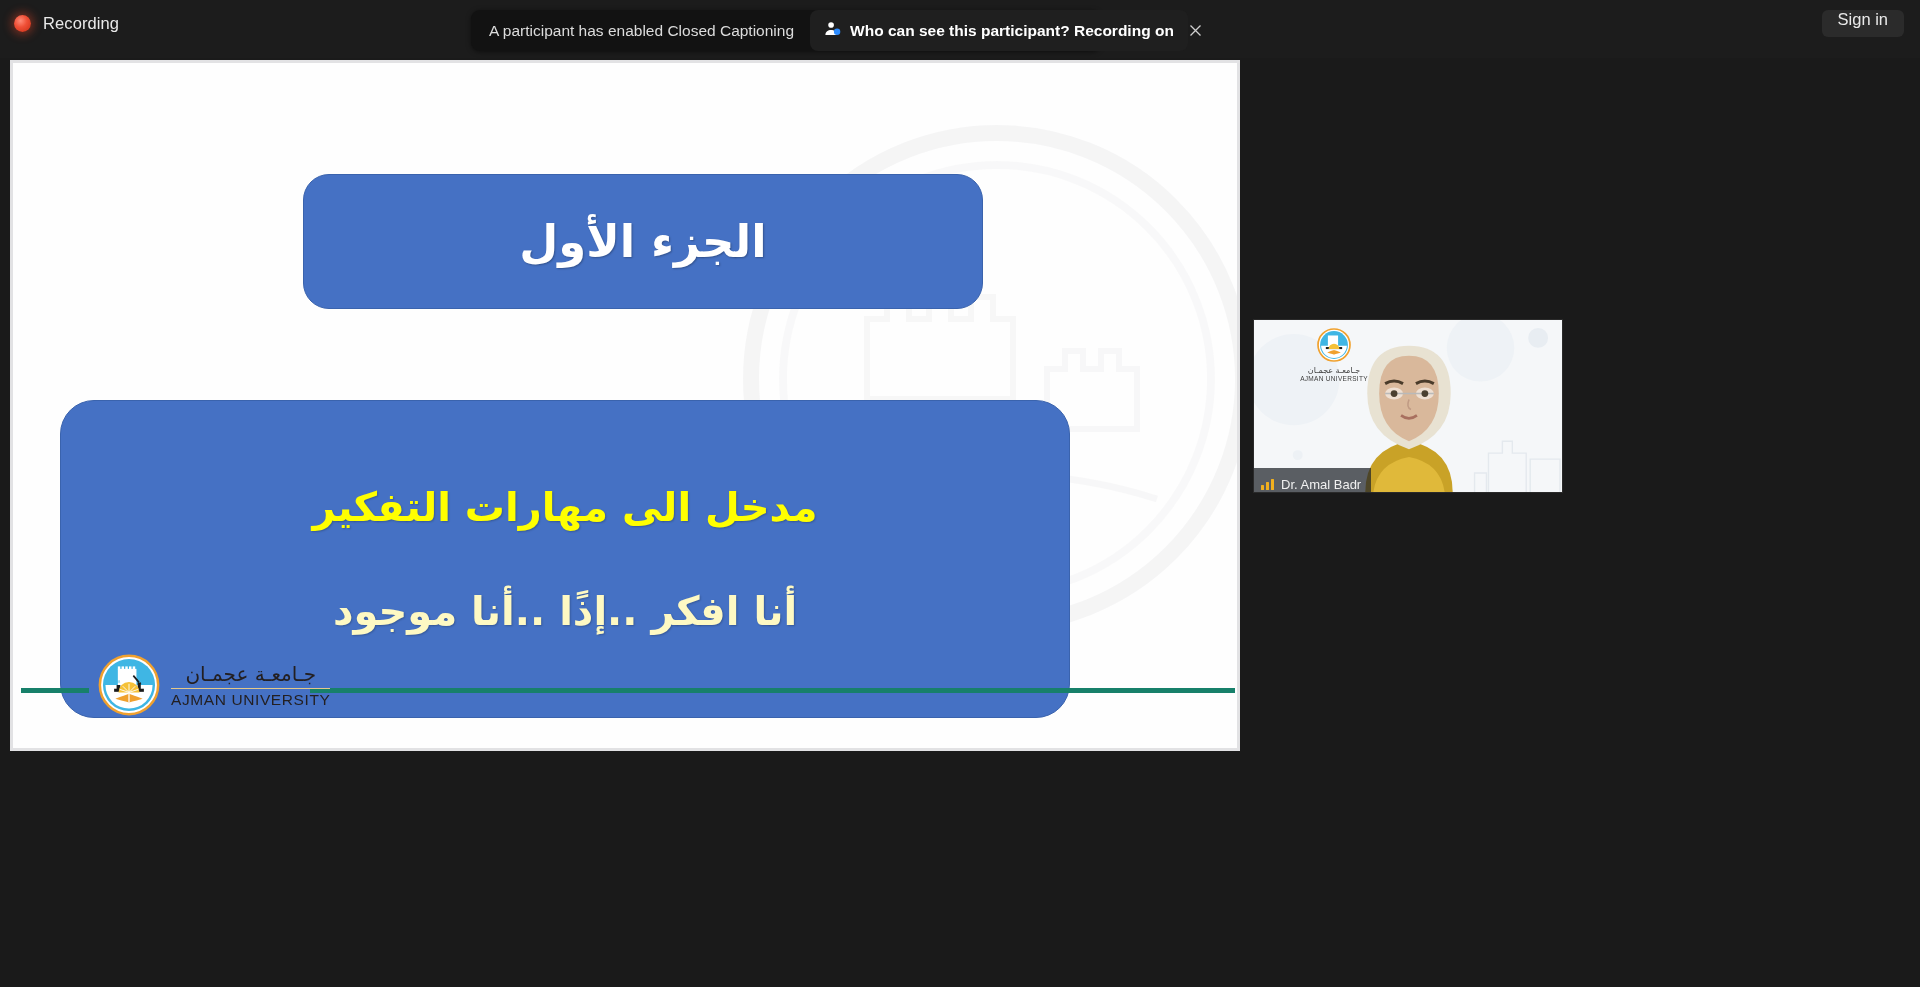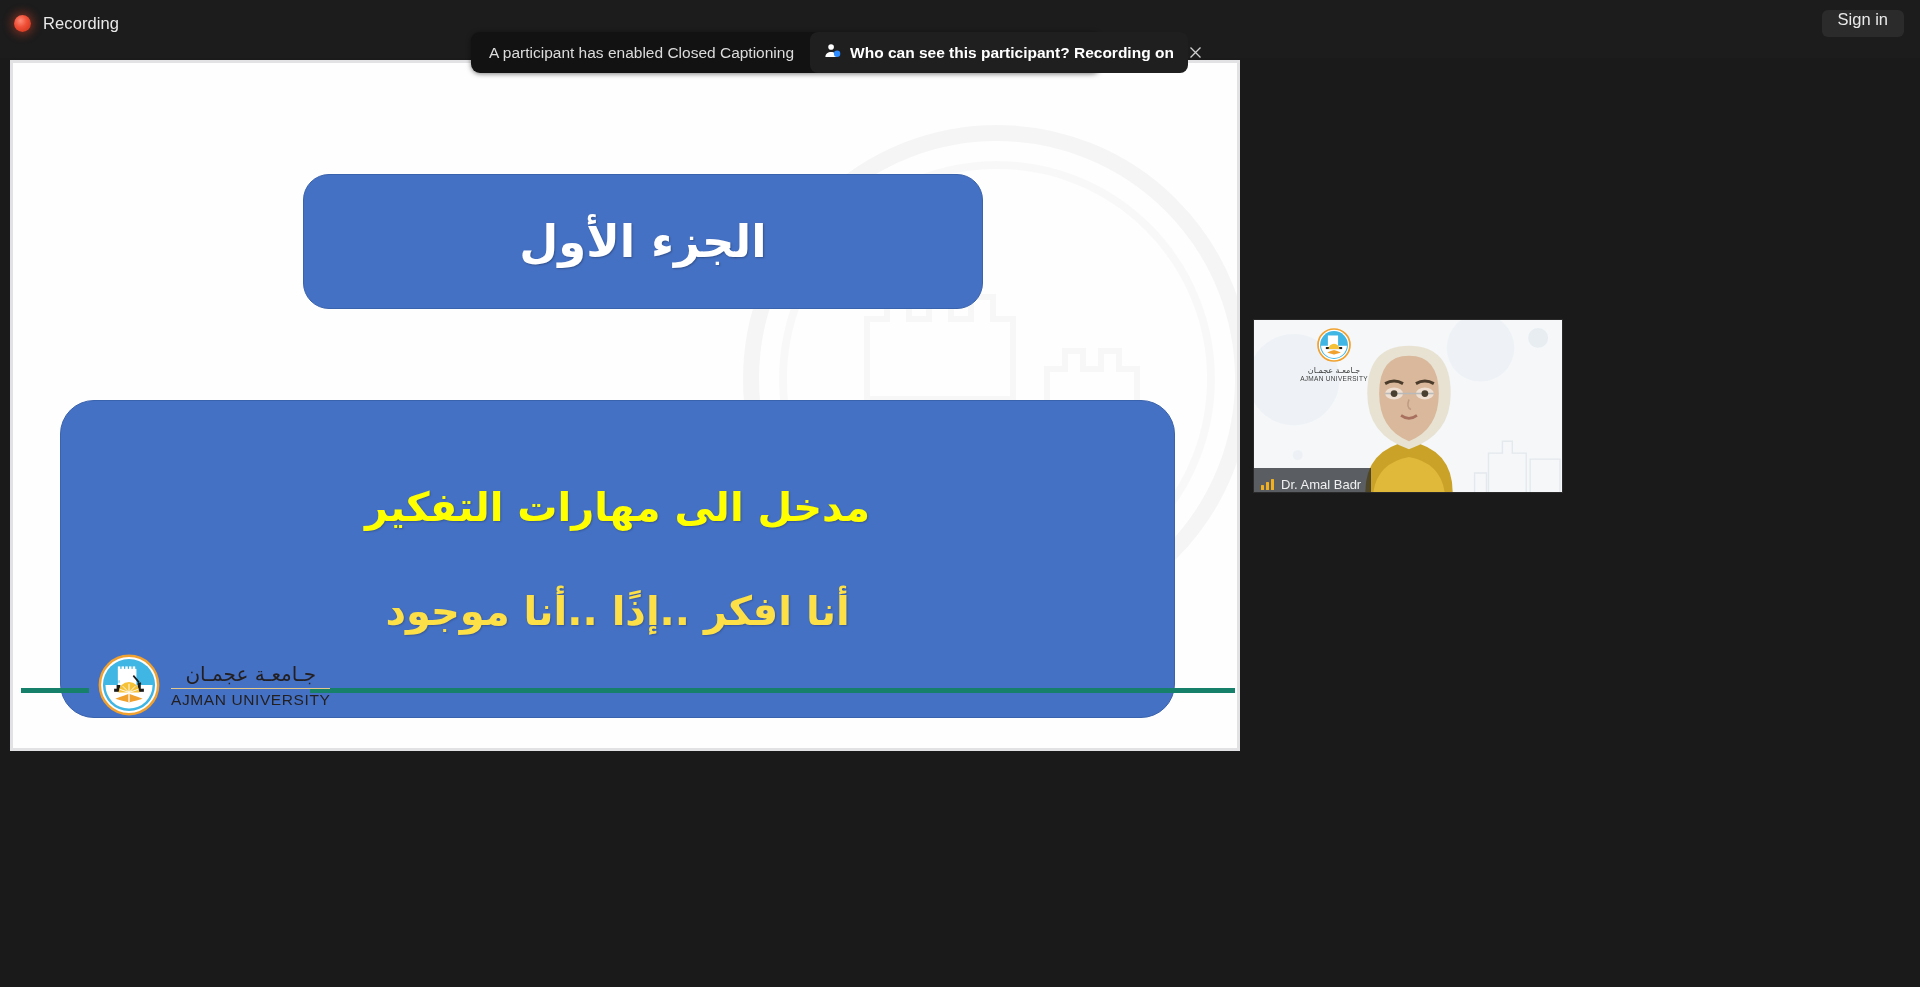--- a/index.html
+++ b/index.html
@@ -28,21 +28,21 @@
 
   .signin{
     position:absolute; right:16px; top:10px;
     padding:0 16px 8px; border-radius:6px;
     background:#2b2b2b; color:#e9e9e9; font-size:16.5px;
     cursor:pointer;
   }
 
   
   .notif{
-    position:absolute; top:32px; left:471px;
+    position:absolute; top:10px; left:471px;
     height:41px; width:630px;
     background:#121212; border-radius:9px;
     display:flex; align-items:center; z-index:40;
     box-shadow:0 1px 5px rgba(0,0,0,.5);
   }
   .notif-text{
     color:#dcdcdc; font-size:15.5px; padding:0 16px 0 18px;
     white-space:nowrap;
   }
   .notif-btn{
@@ -87,30 +87,30 @@
   .box-title{
     left:290px; top:63px; width:680px; height:135px;
     border-radius:26px;
   }
   .box-title .line{
     color:#ffffff; font-weight:bold; font-size:45px;
     font-family:"DejaVu Sans","Liberation Sans",sans-serif;
     text-shadow:1px 1px 2px rgba(0,0,0,.28);
   }
   .box-body{
-    left:47px; top:289px; width:1115px; height:318px;
+    left:47px; top:289px; width:1010px; height:318px;
     border-radius:34px; gap:58px;
   }
   .box-body .line-yellow{
     color:#ffff00; font-weight:bold; font-size:40px;
     font-family:"DejaVu Sans","Liberation Sans",sans-serif;
     text-shadow:1px 1px 2px rgba(0,0,0,.22);
   }
   .box-body .line-white{
-    color:#fde047; font-weight:bold; font-size:40px;
+    color:#fef9c3; font-weight:bold; font-size:40px;
     font-family:"DejaVu Sans","Liberation Sans",sans-serif;
     text-shadow:1px 1px 2px rgba(0,0,0,.22);
   }
 
   
   .brand-strip{
     position:absolute; left:0; bottom:22px; width:100%; height:72px;
   }
   .rule-left{
     position:absolute; left:8px; top:34px; width:68px; height:5px; background:#17806a;

